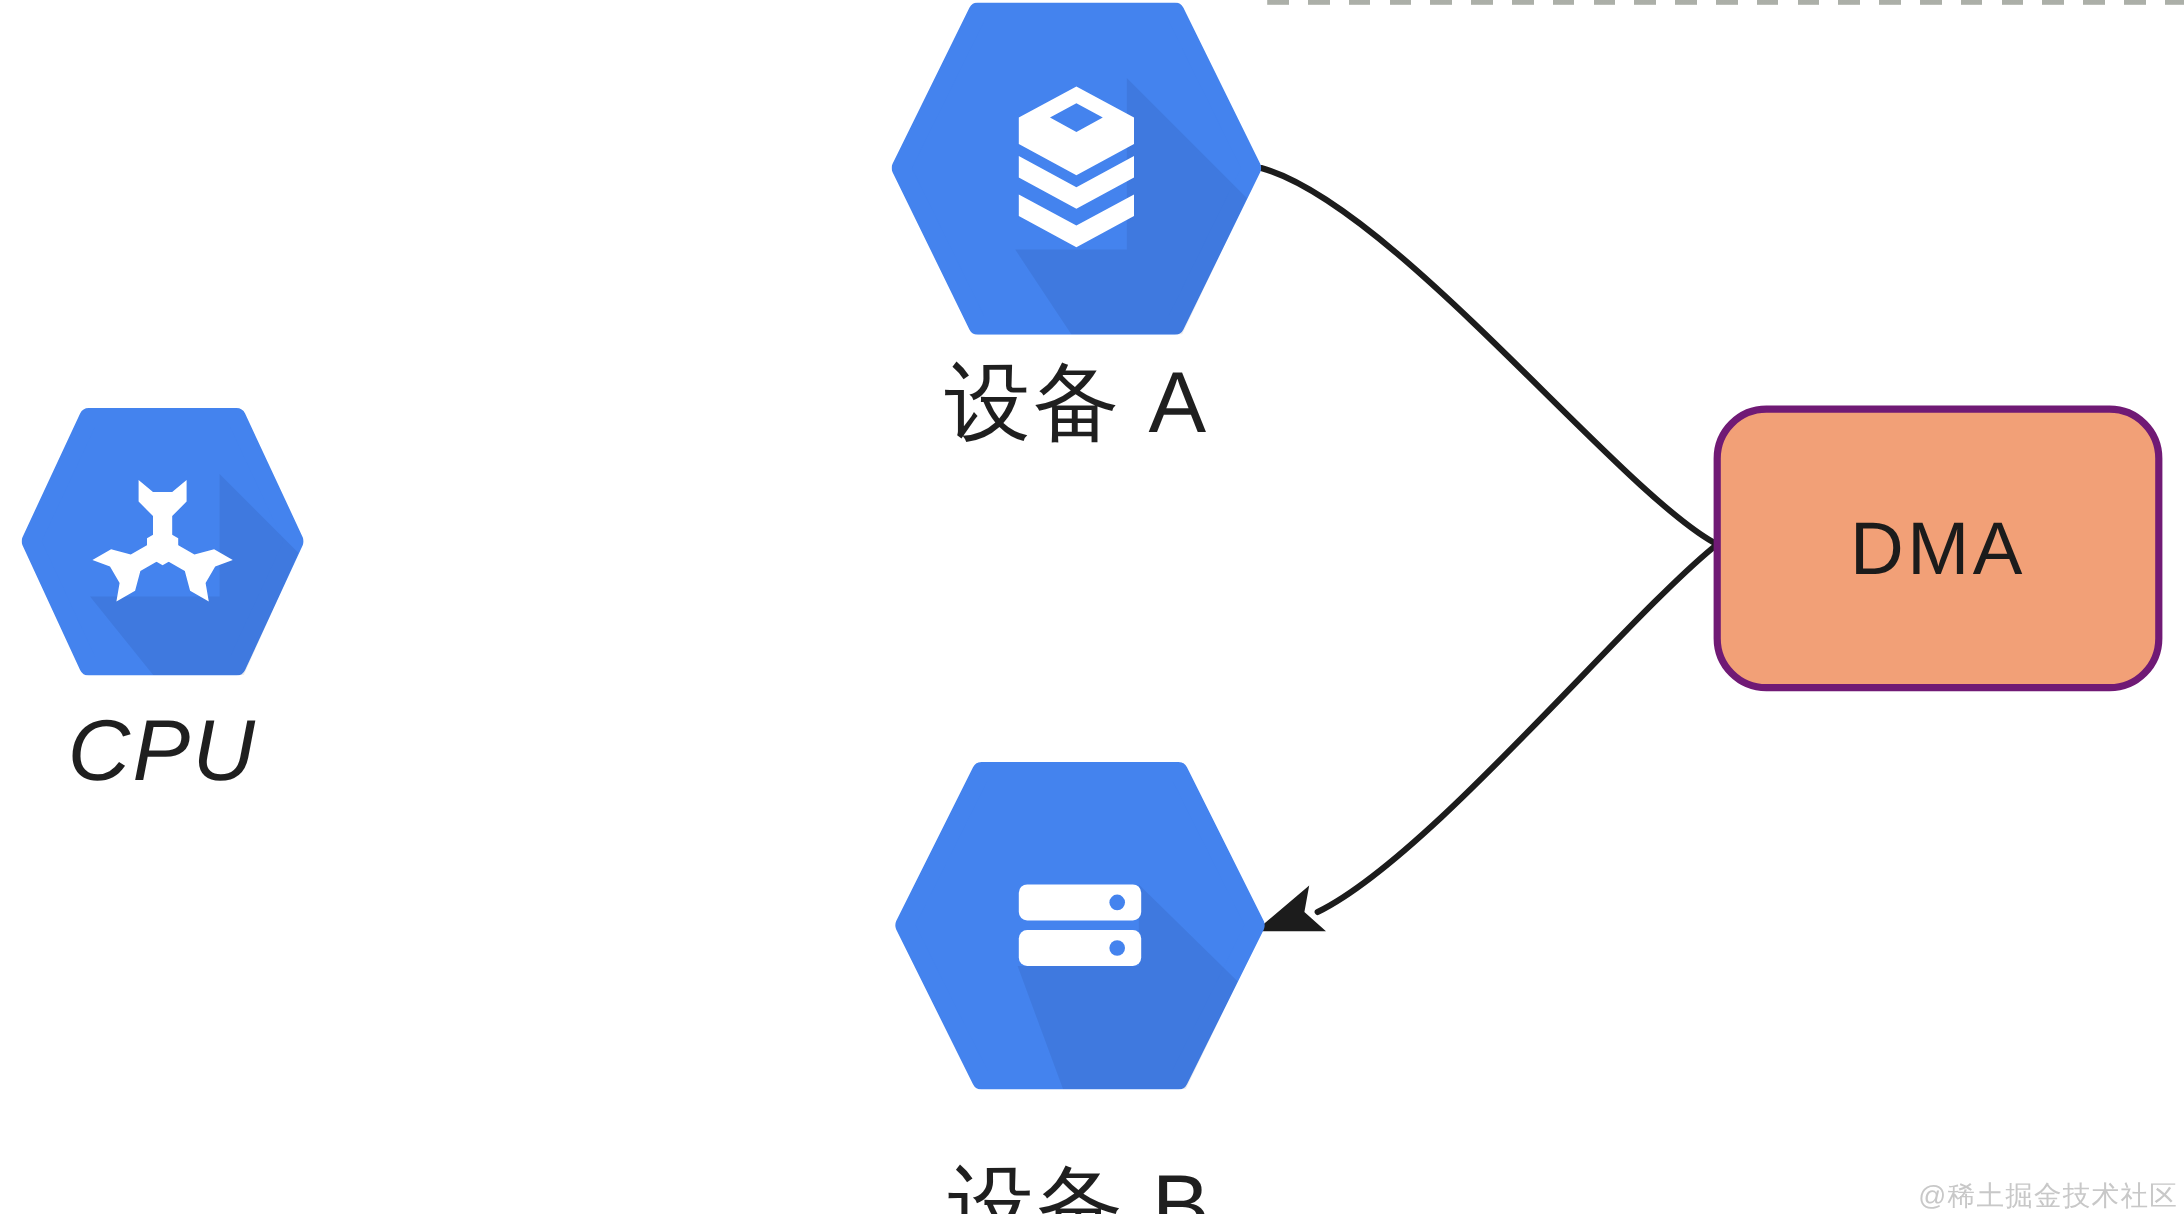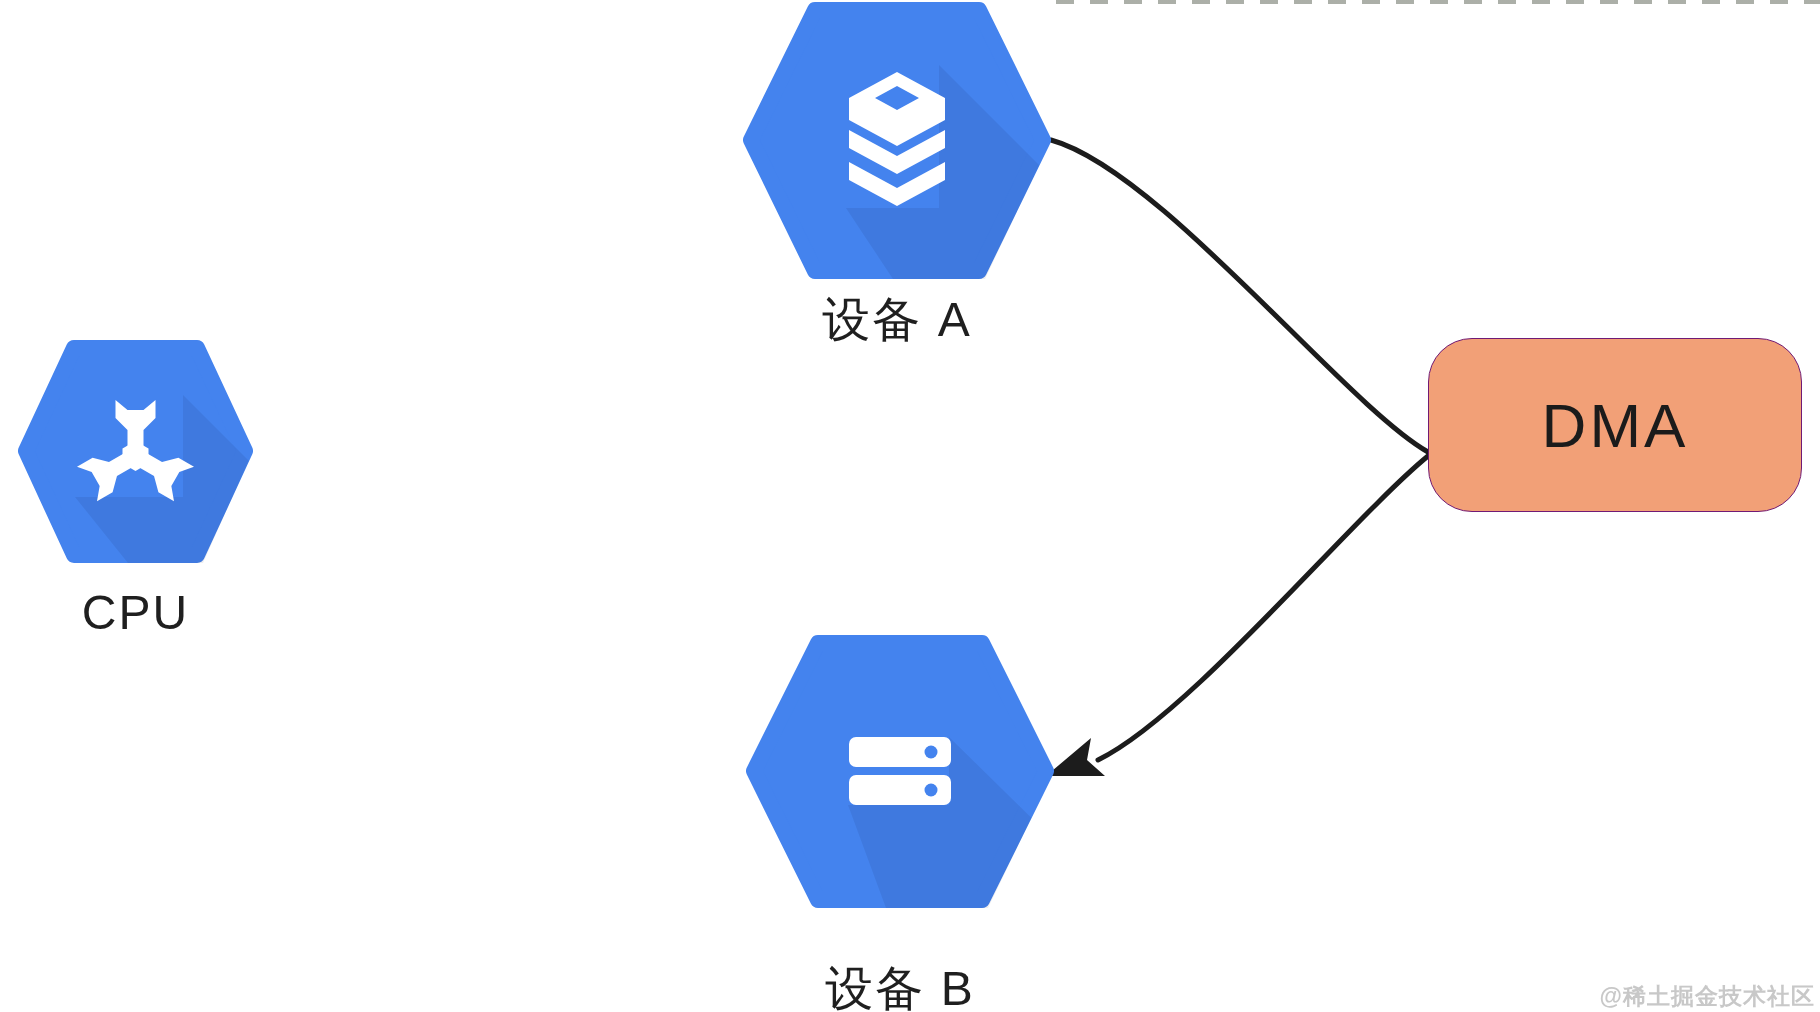--- a/index.html
+++ b/index.html
@@ -20,49 +20,49 @@
   .arrow-head { fill: #1c1c1c; stroke: none; }
 
   
   .hex-body { fill: #4483EE; stroke: #4483EE; stroke-width: 16; stroke-linejoin: round; }
   .hex-shadow { fill: rgba(0,0,25,0.07); }
   .icon-white { fill: #ffffff; }
   .icon-dot { fill: #4483EE; }
 
   .node-label {
     color: #1f1f1f;
-    font-size: 48px;
+    font-size: 72px;
     font-weight: 500;
     text-align: center;
     letter-spacing: 2px;
     white-space: nowrap;
   }
 
   
   .dma-box {
     left: 1428px; top: 338px;
-    width: 374px; height: 174px;
+    width: 374px; height: 238px;
     background: #F2A077;
-    border: 1px solid #701a75;
+    border: 6px solid #701a75;
     border-radius: 44px;
     box-sizing: border-box;
     display: flex; align-items: center; justify-content: center;
   }
   .dma-label {
     color: #1b1b1b;
     font-size: 62px;
     font-weight: 500;
     letter-spacing: 3px;
   }
 
   .watermark {
     right: 5px; top: 981px;
     color: #c8c8c8;
     font-size: 23px;
-    font-weight: 700;
+    font-weight: 400;
     letter-spacing: 1px;
   }
 
   
   .top-strip {
     left: 1056px; top: 0; width: 764px; height: 4px;
     background: repeating-linear-gradient(90deg,
       rgba(70,78,62,0.45) 0px, rgba(70,78,62,0.45) 18px,
       rgba(255,255,255,0) 18px, rgba(255,255,255,0) 34px);
   }
@@ -104,21 +104,21 @@
     </defs>
     <polygon class="hex-body" points="56,8 179,8 227,111 179,215 56,215 8,111"></polygon>
     <polygon class="hex-shadow" clip-path="url(#hexCPU)" points="165,55 235,125 235,223 110,223 57,157 165,157"></polygon>
     <g transform="translate(117.5,116)">
       <path class="icon-white" transform="rotate(0)" d="M-8,0 L-8,-26 L-20,-38 L-20,-56 L-8,-46 L8,-46 L20,-56 L20,-38 L8,-26 L8,0 Z"></path>
       <path class="icon-white" transform="rotate(120)" d="M-8,0 L-8,-26 L-20,-38 L-20,-56 L-8,-46 L8,-46 L20,-56 L20,-38 L8,-26 L8,0 Z"></path>
       <path class="icon-white" transform="rotate(240)" d="M-8,0 L-8,-26 L-20,-38 L-20,-56 L-8,-46 L8,-46 L20,-56 L20,-38 L8,-26 L8,0 Z"></path>
       <polygon class="icon-white" points="0,-15 13,-7.5 13,7.5 0,15 -13,7.5 -13,-7.5"></polygon>
     </g>
   </svg>
-  <div class="abs node-label" style="left:18px; top:585px; width:235px;">CPU</div>
+  <div class="abs node-label" style="left:18px; top:585px; width:235px;font-style:italic;">CPU</div>
 
   <svg class="abs" style="left:746px; top:635px;" width="308" height="273" viewBox="0 0 308 273">
     <defs>
       <clipPath id="hexB">
           <polygon points="66,0 242,0 308,136 242,273 66,273 0,136"></polygon>
         </clipPath>
     </defs>
     <polygon class="hex-body" points="72,8 236,8 300,136 236,265 72,265 8,136"></polygon>
     <polygon class="hex-shadow" clip-path="url(#hexB)" points="203,102 308,205 308,273 140,273 102,170 203,170"></polygon>
     <g>

